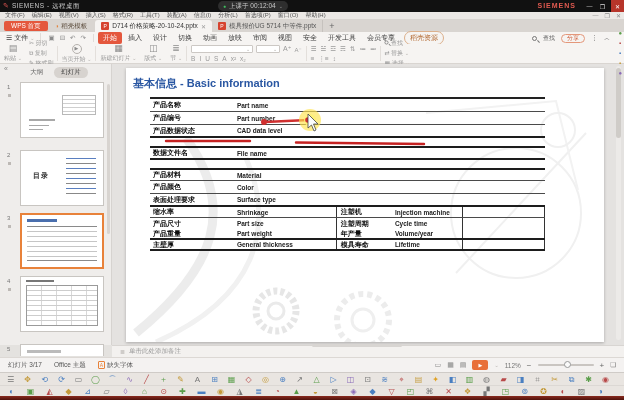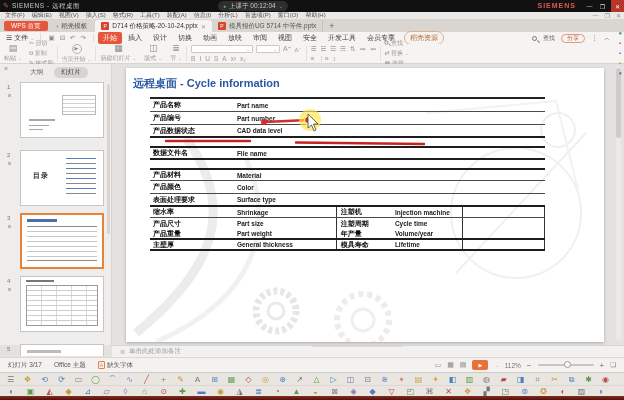--- a/index.html
+++ b/index.html
@@ -381,21 +381,21 @@
         <circle cx="150" cy="243" r="20" stroke="#e6e6e6" stroke-width="7" fill="none" stroke-dasharray="4 3"></circle>
         <circle cx="150" cy="243" r="8" stroke="#eaeaea" stroke-width="3" fill="none"></circle>
         <circle cx="237" cy="252" r="26" stroke="#ececec" stroke-width="6" fill="none" stroke-dasharray="5 4"></circle>
         <circle cx="237" cy="252" r="11" stroke="#efefef" stroke-width="3" fill="none"></circle>
         <circle cx="390" cy="145" r="65" stroke="#f0f0f0" stroke-width="2" fill="none"></circle>
         <line x1="330" y1="205" x2="460" y2="65" stroke="#f0f0f0" stroke-width="2"></line>
         <polyline points="300,45 430,33 452,122" stroke="#f2f2f2" stroke-width="2" fill="none"></polyline>
         <circle cx="432" cy="62" r="17" stroke="#f0f0f0" stroke-width="2" fill="none"></circle>
       </svg>
 
-      <div class="slide-title"><span>远程桌面</span><span> - </span><span>Cycle information</span></div>
+      <div class="slide-title"><span>基本信息</span><span> - </span><span>Basic information</span></div>
 
       <div class="ptable">
           <div class="trow thin">
           <span class="c1">产品名称</span>
           <span class="c2">Part name</span>
           <span class="c3"></span>
           <span class="c4"></span>
           <span class="c5"></span>
         </div>
           <div class="trow thin">

